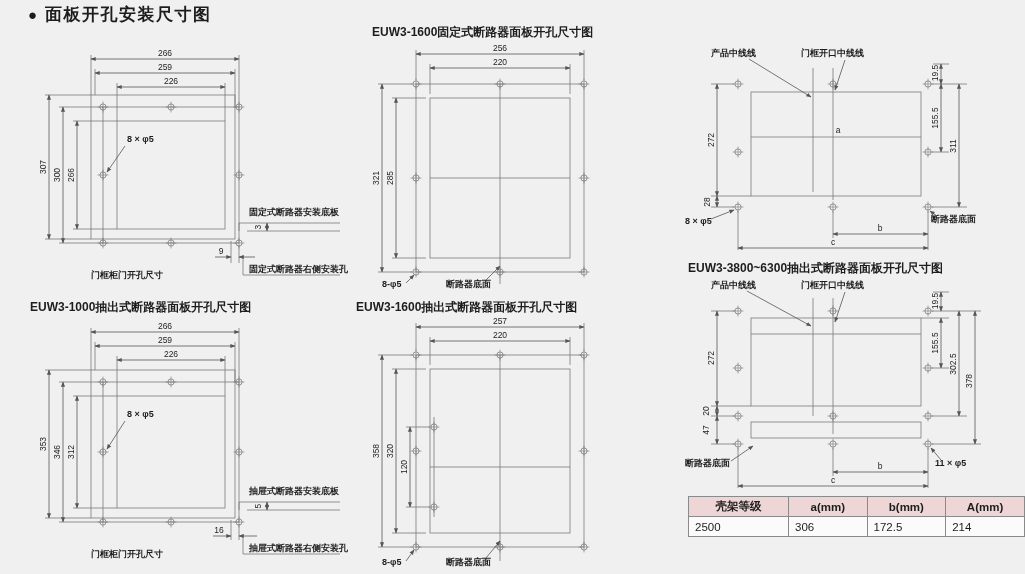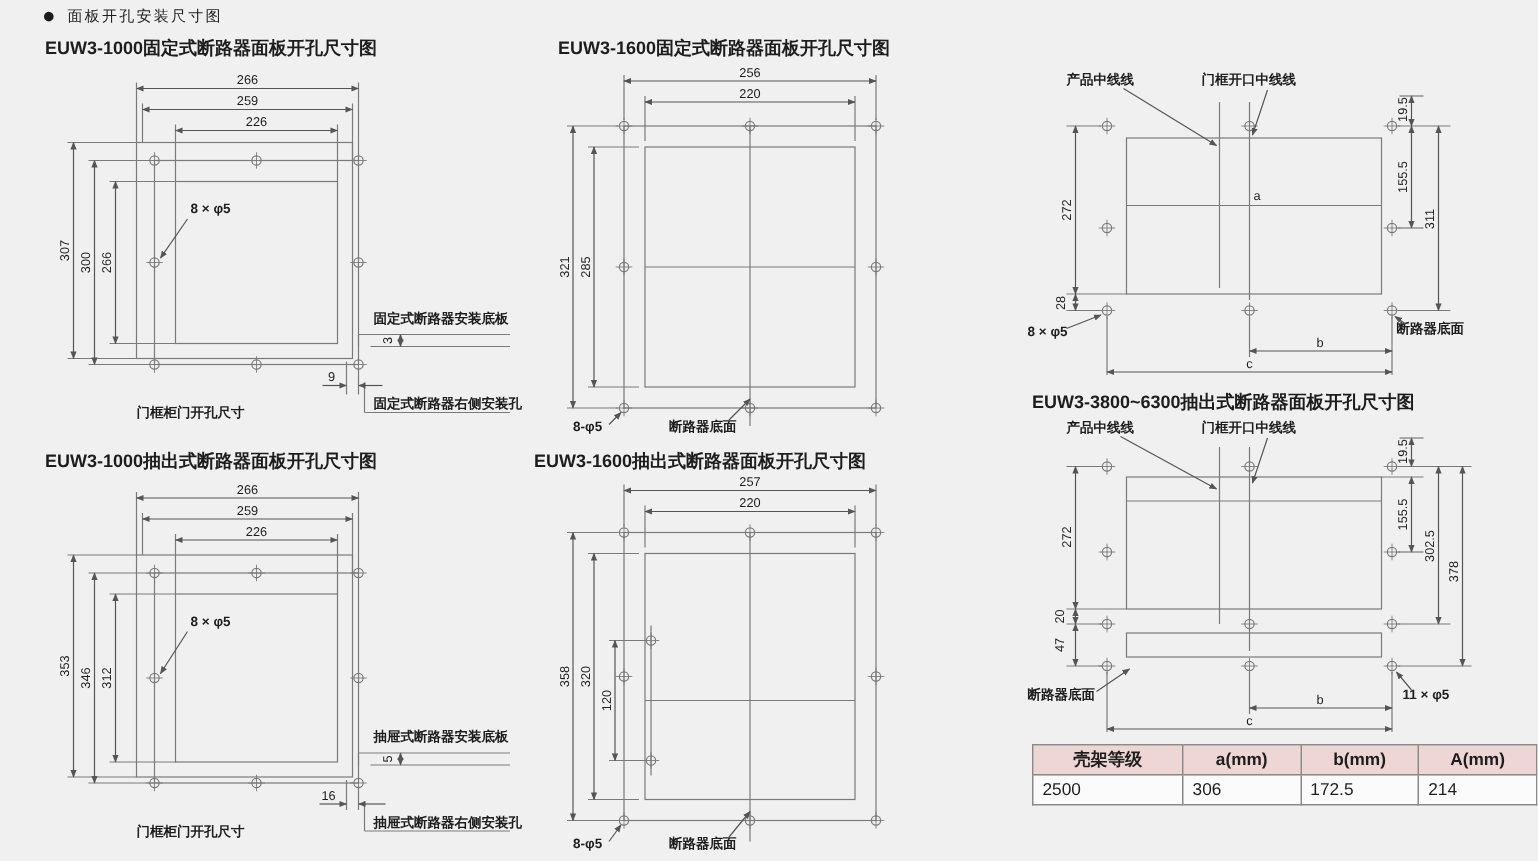--- a/index.html
+++ b/index.html
@@ -1,20 +1,20 @@
 <!DOCTYPE html>
 <html style="--table-header-bg: #eed6d6; --line: #7a7a7a; --text: #1d1d1d;"><head>
 <meta charset="utf-8">
 <style>
   html,body{margin:0;padding:0;}
   body{background:#f0f0f0;font-family:"Liberation Sans",sans-serif;color:#1d1d1d;}
   .page{position:relative;width:1025px;height:574px;background:#f0f0f0;overflow:hidden;}
   .sect-header{position:absolute;left:28px;top:3px;display:flex;align-items:center;gap:8px;}
   .sect-bullet{font-size:15px;line-height:1;}
-  .sect-title{font-size:10px;font-weight:normal;letter-spacing:1.5px;}
+  .sect-title{font-size:17px;font-weight:bold;letter-spacing:1.5px;}
   .panel-title{position:absolute;font-size:12px;font-weight:bold;white-space:nowrap;}
   svg.diag{position:absolute;overflow:visible;}
   svg .ln line, svg .ln rect, svg .ln polyline{stroke:#7a7a7a;stroke-width:0.8;fill:none;}
   svg .thick{stroke:#9a9a9a;stroke-width:1.8;}
   svg .dl{stroke:#555;stroke-width:0.8;fill:none;marker-start:url(#arw);marker-end:url(#arw);}
   svg .me{stroke:#555;stroke-width:0.8;fill:none;marker-end:url(#arw);}
   svg text{fill:#1d1d1d;font-family:"Liberation Sans",sans-serif;}
   svg .dim{font-size:8.5px;text-anchor:middle;}
   svg .lbl{font-size:9px;font-weight:bold;}
   table.spec{position:absolute;left:688px;top:496px;border-collapse:collapse;background:#fbfbfb;}
@@ -25,21 +25,20 @@
 </head>
 <body>
 
 <div class="page">
 
   <div class="sect-header">
     <span class="sect-bullet">●</span>
     <span class="sect-title">面板开孔安装尺寸图</span>
   </div>
 
-  <div class="panel-title" style="left:30px;top:24px">EUW3-1000固定式断路器面板开孔尺寸图</div>
   <div class="panel-title" style="left:372px;top:24px">EUW3-1600固定式断路器面板开孔尺寸图</div>
   <div class="panel-title" style="left:30px;top:299px">EUW3-1000抽出式断路器面板开孔尺寸图</div>
   <div class="panel-title" style="left:356px;top:299px">EUW3-1600抽出式断路器面板开孔尺寸图</div>
   <div class="panel-title" style="left:688px;top:260px">EUW3-3800~6300抽出式断路器面板开孔尺寸图</div>
 
   <svg class="diag" style="left:35px;top:45px" width="310" height="250" viewBox="0 0 310 250">
     <defs>
       <marker id="arw" viewBox="0 0 10 10" refX="9" refY="5" markerWidth="6.5" markerHeight="6.5" orient="auto-start-reverse">
         <path d="M0,1 L10,5 L0,9 z" fill="#555"></path>
       </marker>

